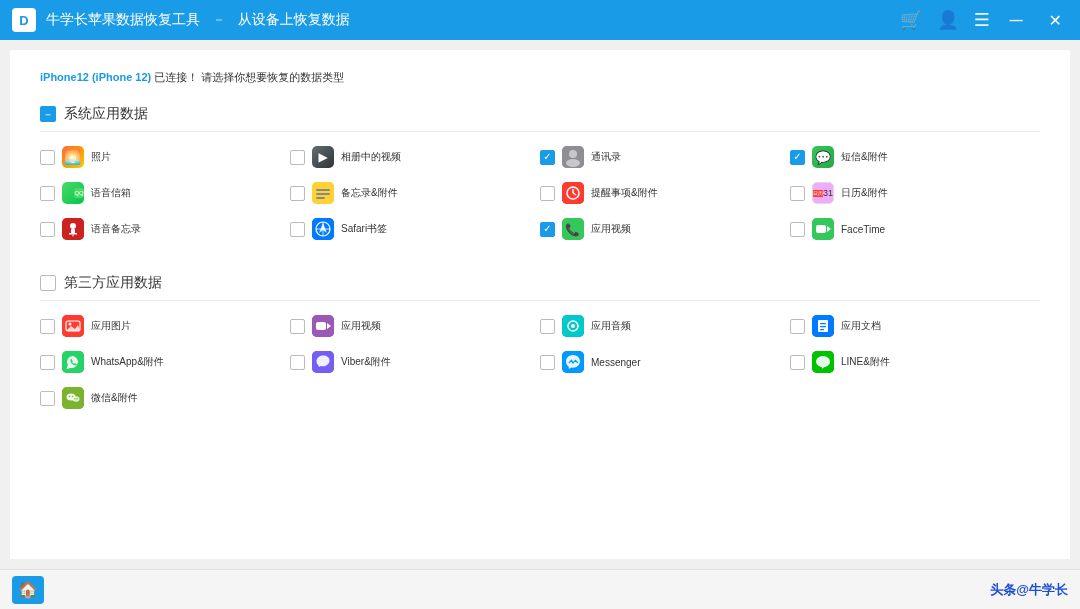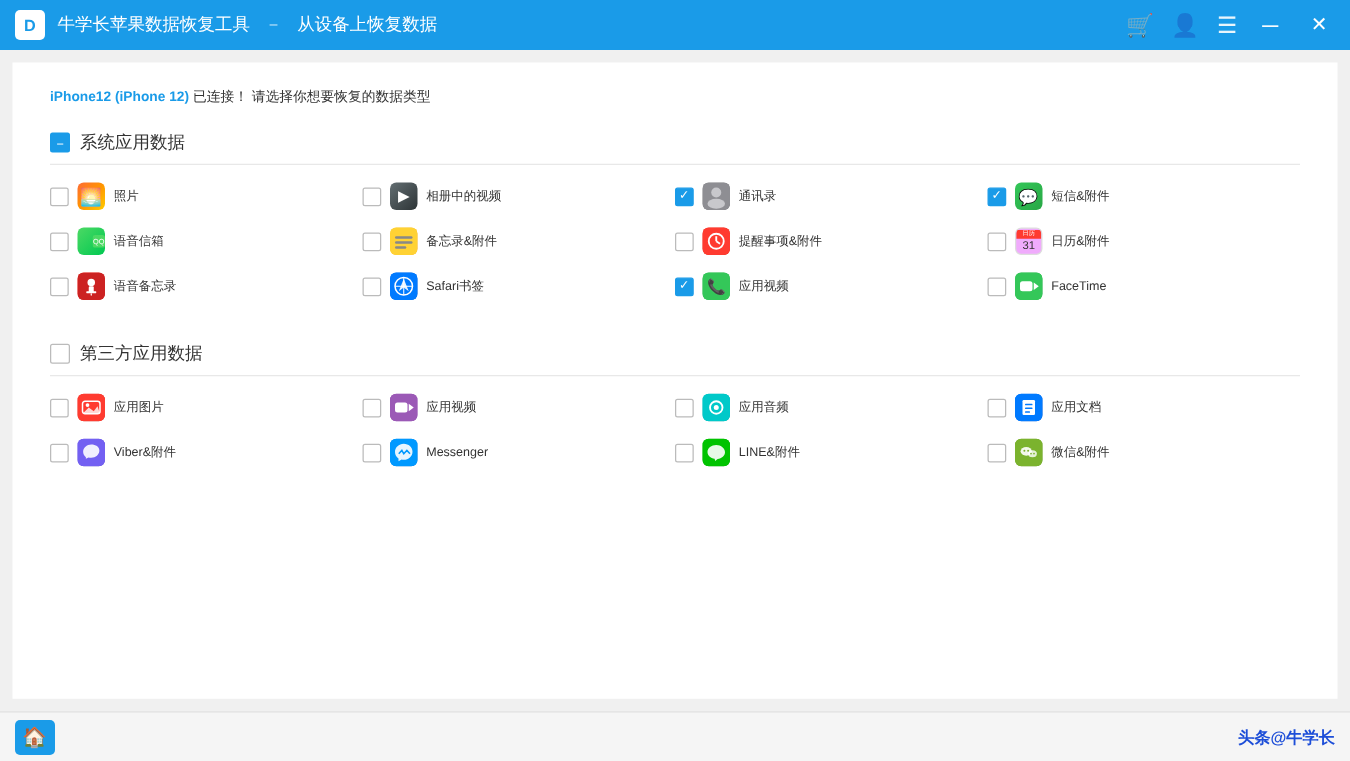--- a/index.html
+++ b/index.html
@@ -293,21 +293,21 @@
                   <circle cx="11" cy="11" r="6" fill="none" stroke="white" stroke-width="1.5"></circle>
                   <line x1="11" y1="7" x2="11" y2="11" stroke="white" stroke-width="1.5"></line>
                   <line x1="11" y1="11" x2="14" y2="13" stroke="white" stroke-width="1.5"></line>
                 </svg>
             </div>
             <span class="item-label">提醒事项&amp;附件</span>
           </div>
 
           <div class="item-cell">
             <div class="item-checkbox"></div>
-            <div class="item-icon" style="background:#f0abfc;border:1px solid #ddd;border-radius:5px;display:flex;flex-direction:column;align-items:center;justify-content:center;overflow:hidden;">
+            <div class="item-icon" style="background:#f0abfc;border:1px solid #ddd;border-radius:5px;display:flex;align-items:center;justify-content:center;overflow:hidden;">
               <div style="background:#ff3b30;width:100%;height:7px;display:flex;align-items:center;justify-content:center;">
                 <span style="color:white;font-size:5px;line-height:1;">日历</span>
               </div>
               <span style="font-size:9px;color:#333;line-height:1.2;">31</span>
             </div>
             <span class="item-label">日历&amp;附件</span>
           </div>
 
           <div class="item-cell">
             <div class="item-checkbox"></div>
@@ -417,20 +417,31 @@
                   <rect width="22" height="22" rx="5" fill="#007aff"></rect>
                   <rect x="6" y="5" width="10" height="12" rx="1" fill="white"></rect>
                   <rect x="8" y="8" width="6" height="1.2" rx="0.5" fill="#007aff"></rect>
                   <rect x="8" y="11" width="6" height="1.2" rx="0.5" fill="#007aff"></rect>
                   <rect x="8" y="14" width="4" height="1.2" rx="0.5" fill="#007aff"></rect>
                 </svg>
             </div>
             <span class="item-label">应用文档</span>
           </div>
 
+          <div class="item-cell">
+            <div class="item-checkbox"></div>
+            <div class="item-icon icon-whatsapp" style="display:flex;align-items:center;justify-content:center;">
+              <svg width="22" height="22" viewBox="0 0 22 22">
+                  <rect width="22" height="22" rx="5" fill="#25d366"></rect>
+                  <path d="M11 5a6 6 0 0 0-5.2 9L4.5 18l4.2-1.1A6 6 0 1 0 11 5z" fill="white" opacity="0.9"></path>
+                  <path d="M8.5 9c0-.5.4-.9.9-.9h.1c.2 0 .4.1.5.4l.6 1.5c.1.2 0 .5-.2.7l-.3.3c.4.7 1.1 1.4 1.8 1.8l.3-.3c.2-.2.5-.3.7-.2l1.5.6c.3.1.4.3.4.5v.1c0 .5-.4.9-.9.9C10.8 14.4 8.5 12.1 8.5 9z" fill="#25d366"></path>
+                </svg>
+            </div>
+            <span class="item-label">WhatsApp&amp;附件</span>
+          </div>
 
           <div class="item-cell">
             <div class="item-checkbox"></div>
             <div class="item-icon icon-viber" style="display:flex;align-items:center;justify-content:center;">
               <svg width="22" height="22" viewBox="0 0 22 22">
                   <rect width="22" height="22" rx="5" fill="#7360f2"></rect>
                   <path d="M11 4.5c-3.6 0-6.5 2.6-6.5 5.8 0 1.7.8 3.3 2.2 4.4V16l2.1-1.1c.7.2 1.4.3 2.2.3 3.6 0 6.5-2.6 6.5-5.8S14.6 4.5 11 4.5z" fill="white" opacity="0.9"></path>
                 </svg>
             </div>
             <span class="item-label">Viber&amp;附件</span>

